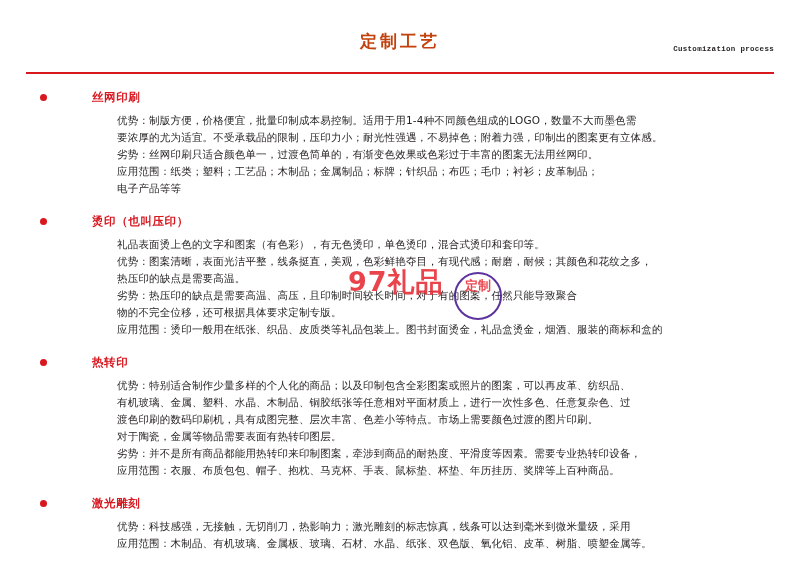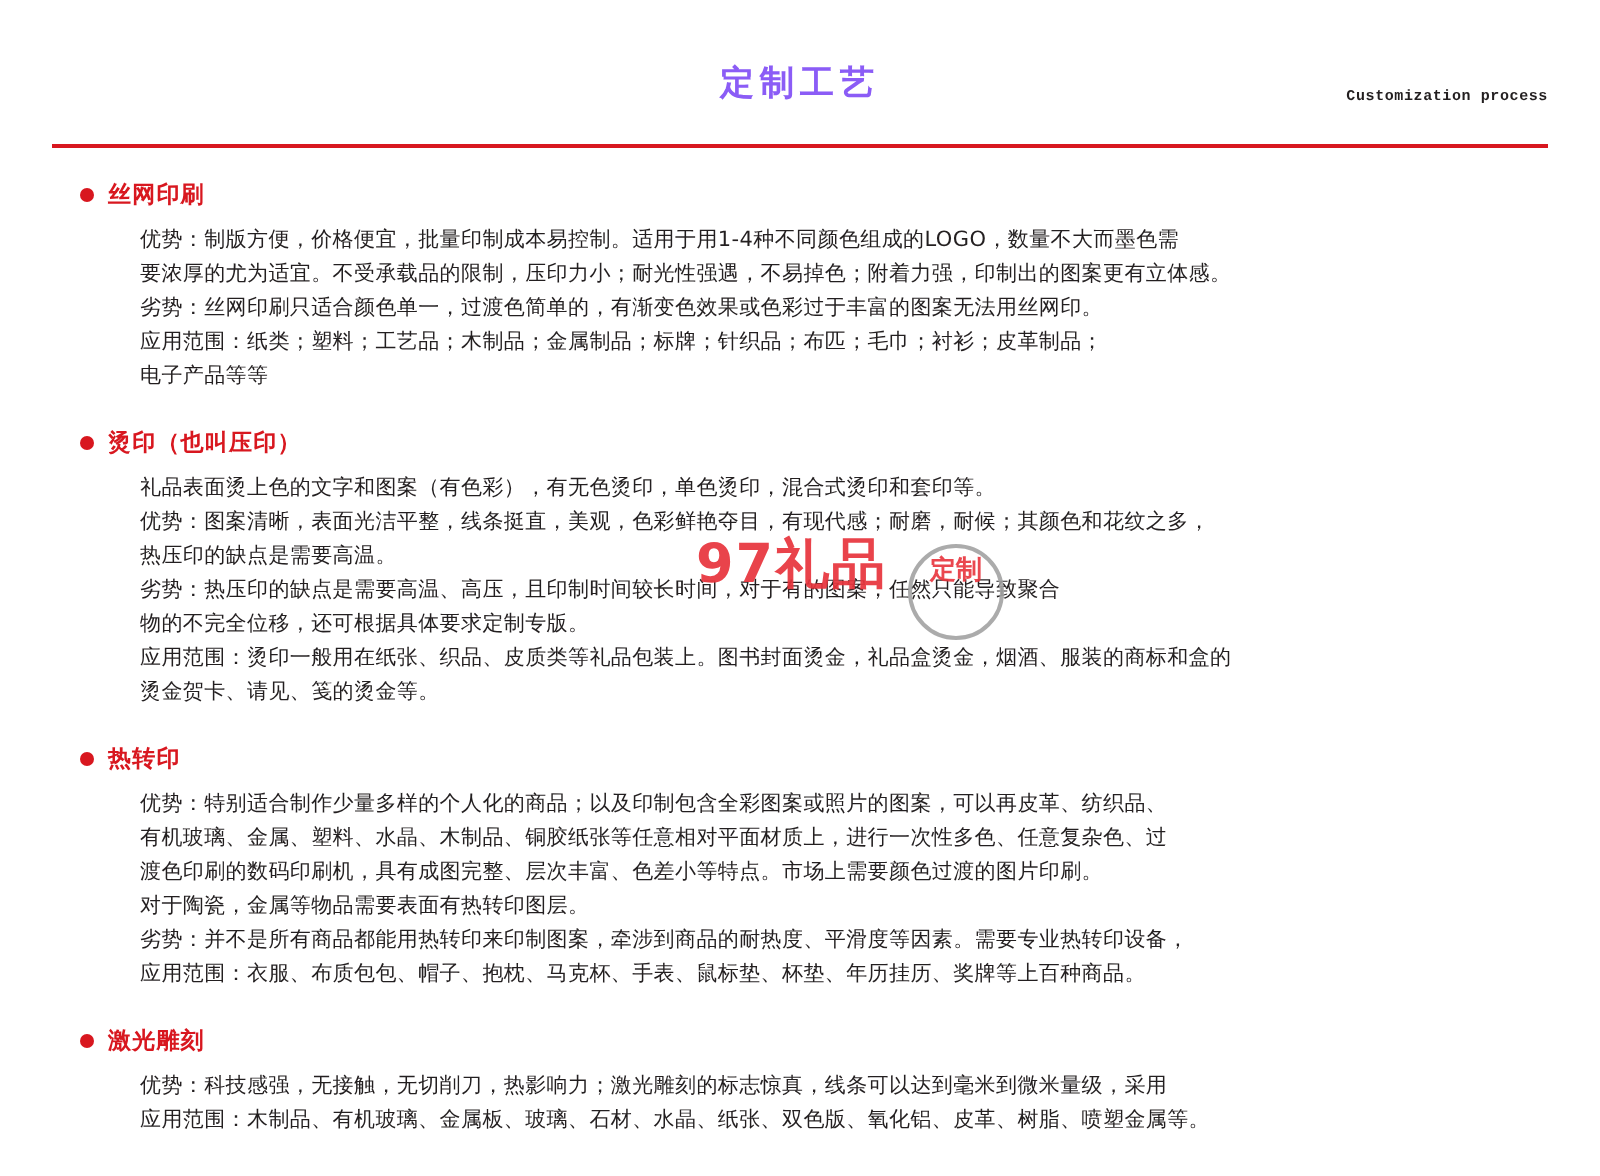--- a/index.html
+++ b/index.html
@@ -28,21 +28,21 @@
   }
   .header-title {
     position: absolute;
     left: 0;
     right: 0;
     top: 30px;
     text-align: center;
     font-size: 17px;
     font-weight: bold;
     letter-spacing: 3px;
-    color: #8b5cf6;
+    color: #c2410c;
   }
   .header-sub {
     position: absolute;
     right: 0;
     top: 45px;
     font-size: 7.5px;
     font-weight: bold;
     letter-spacing: 0.3px;
     color: #231f20;
     font-family: Liberation Mono, monospace;
@@ -73,31 +73,33 @@
     border-radius: 50%;
     background: #d8171f;
     margin: 0 7px 0 14px;
     flex: 0 0 auto;
   }
   .sec-title {
     font-size: 11.5px;
     font-weight: bold;
     color: #d8171f;
     letter-spacing: 0.6px;
+    margin-left: 38px;
   }
   .sec-body {
     padding-left: 44px;
     padding-right: 10px;
   }
   .para {
     font-size: 10.5px;
     line-height: 17px;
     color: #231f20;
     letter-spacing: 0.2px;
     text-align: justify;
+    margin-left: 47px;
   }
   .para-line {
     display: block;
   }
 
   
   .watermark {
     position: absolute;
     left: 348px;
     top: 258px;
@@ -115,21 +117,21 @@
     letter-spacing: 1px;
     font-family: "DejaVu Sans", sans-serif;
     opacity: 0.92;
   }
   .wm-stamp {
     position: absolute;
     left: 106px;
     top: 14px;
     width: 44px;
     height: 44px;
-    border: 2px solid #a3a3a3;
+    border: 2px solid #4c1d95;
     border-radius: 50%;
     opacity: 0.9;
   }
   .wm-stamp span {
     position: absolute;
     left: 0;
     right: 0;
     top: 4px;
     text-align: center;
     font-size: 13px;
@@ -174,21 +176,20 @@
         <span class="sec-title">烫印（也叫压印）</span>
       </div>
       <div class="sec-body">
         <div class="para">
           <span class="para-line">礼品表面烫上色的文字和图案（有色彩），有无色烫印，单色烫印，混合式烫印和套印等。</span>
           <span class="para-line">优势：图案清晰，表面光洁平整，线条挺直，美观，色彩鲜艳夺目，有现代感；耐磨，耐候；其颜色和花纹之多，</span>
           <span class="para-line">热压印的缺点是需要高温。</span>
           <span class="para-line">劣势：热压印的缺点是需要高温、高压，且印制时间较长时间，对于有的图案，任然只能导致聚合</span>
           <span class="para-line">物的不完全位移，还可根据具体要求定制专版。</span>
           <span class="para-line">应用范围：烫印一般用在纸张、织品、皮质类等礼品包装上。图书封面烫金，礼品盒烫金，烟酒、服装的商标和盒的</span>
-          <span class="para-line">烫金贺卡、请见、笺的烫金等。</span>
         </div>
       </div>
     </div>
 
     <div class="section">
       <div class="sec-head">
         <span class="bullet"></span>
         <span class="sec-title">热转印</span>
       </div>
       <div class="sec-body">

